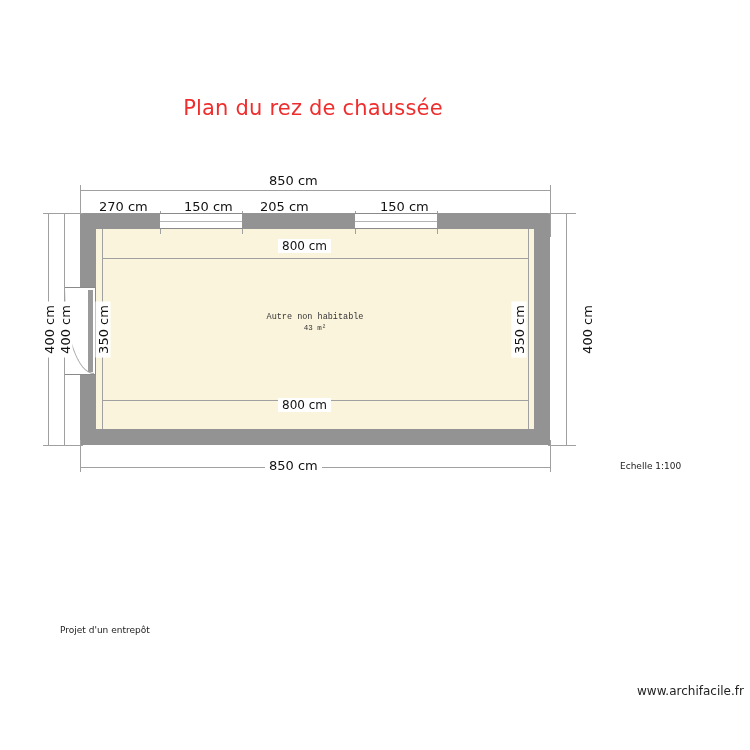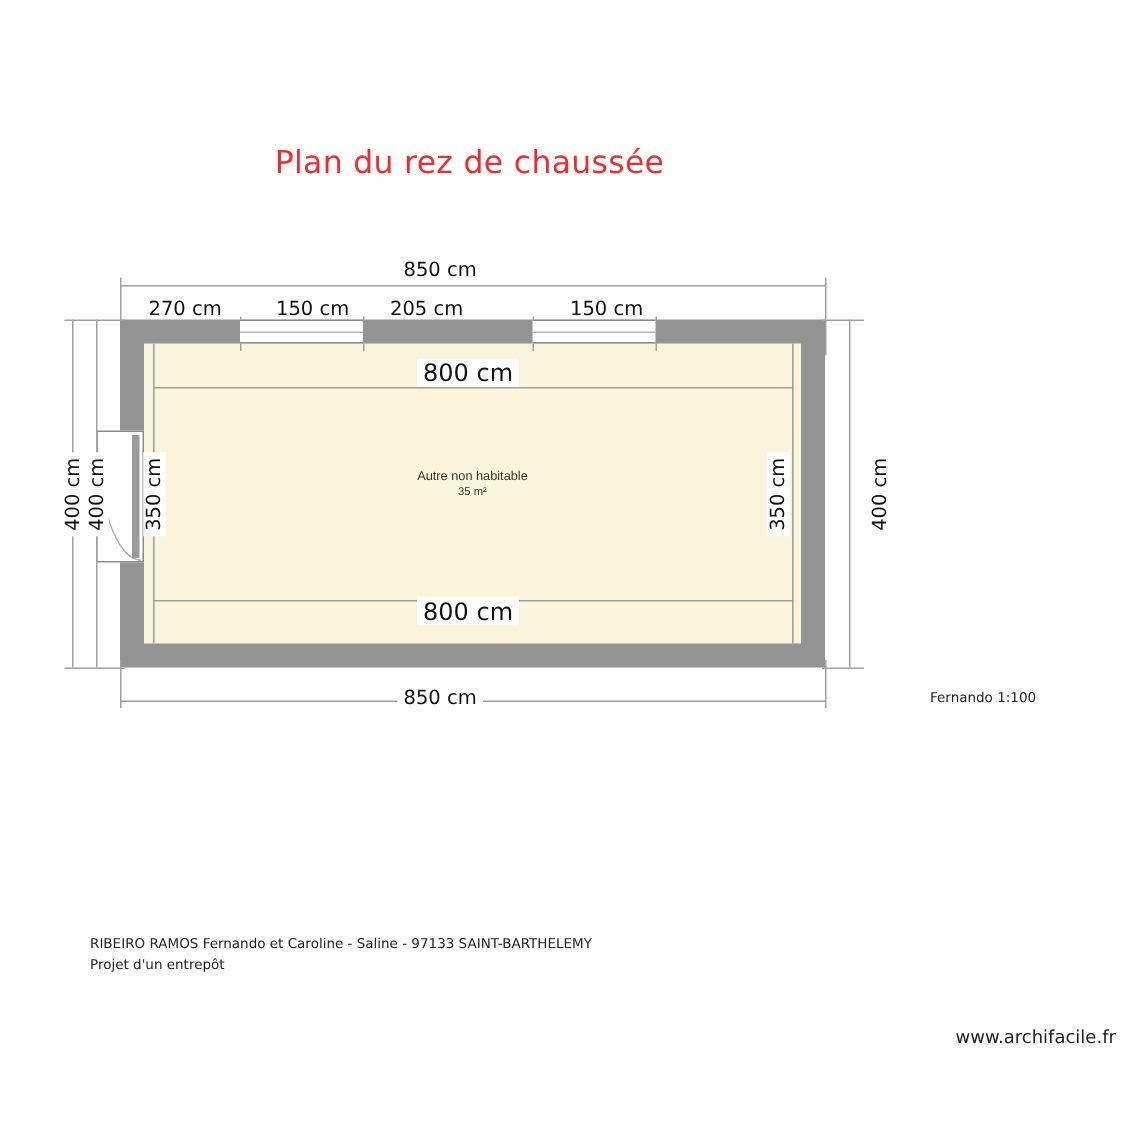--- a/index.html
+++ b/index.html
@@ -129,42 +129,42 @@
   }
 
   
   .dim-text {
     font-family: "DejaVu Sans", sans-serif;
     font-size: 13px;
     color: #111111;
     white-space: nowrap;
   }
   .dim-text.inside {
-    font-size: 16px;
+    font-size: 12px;
   }
   .dim-text.vertical {
     transform-origin: 50% 50%;
     transform: rotate(-90deg);
   }
 
   .dim-label-box {
     background: #ffffff;
     padding: 0 4px;
   }
 
   
   #room-label {
     left: 96px;
     top: 312px;
     width: 438px;
     text-align: center;
     color: #333333;
     font-size: 8.5px;
     line-height: 1.35;
-    font-family: Liberation Sans, sans-serif;
+    font-family: Liberation Mono, monospace;
   }
   #room-label .area {
     display: block;
     font-size: 7.5px;
   }
 
   
   #scale-note {
     left: 620px;
     top: 461px;
@@ -234,21 +234,21 @@
   <div class="abs dim-tick-v sill-tick" style="left:242px; top:229px;"></div>
   <div class="abs dim-tick-v sill-tick" style="left:355px; top:229px;"></div>
   <div class="abs dim-tick-v sill-tick" style="left:437px; top:229px;"></div>
 
   <div class="abs" id="door-frame"></div>
   <div class="abs" id="door-swing"></div>
   <div class="abs" id="door-leaf"></div>
 
   <div class="abs" id="room-label">
     <span>Autre non habitable</span>
-    <span class="area">35 m²</span>
+    <span class="area">43 m²</span>
   </div>
 
   <div class="abs dim-line-h" style="left:102px; top:258px; width:427px;"></div>
   <div class="abs dim-text inside" style="left:278px; top:239px;">
     <span class="dim-label-box">800 cm</span>
   </div>
 
   <div class="abs dim-line-h" style="left:102px; top:400px; width:427px;"></div>
   <div class="abs dim-text inside" style="left:278px; top:398px;">
     <span class="dim-label-box">800 cm</span>
@@ -283,22 +283,21 @@
     <span class="dim-label-box">400 cm</span>
   </div>
 
   <div class="abs dim-line-h" style="left:80px; top:467px; width:470px;"></div>
   <div class="abs dim-tick-v" style="left:80px; top:440px; height:32px;"></div>
   <div class="abs dim-tick-v" style="left:550px; top:440px; height:32px;"></div>
   <div class="abs dim-text" style="left:265px; top:458px;">
     <span class="dim-label-box">850 cm</span>
   </div>
 
-  <div class="abs" id="scale-note">Fernando 1:100</div>
+  <div class="abs" id="scale-note">Echelle 1:100</div>
 
   <div class="abs" id="footer-info">
-    <div>RIBEIRO RAMOS Fernando et Caroline - Saline - 97133 SAINT-BARTHELEMY</div>
     <div>Projet d'un entrepôt</div>
   </div>
 
   <div class="abs" id="site-url">www.archifacile.fr</div>
 
 </div>
 
 </body></html>

